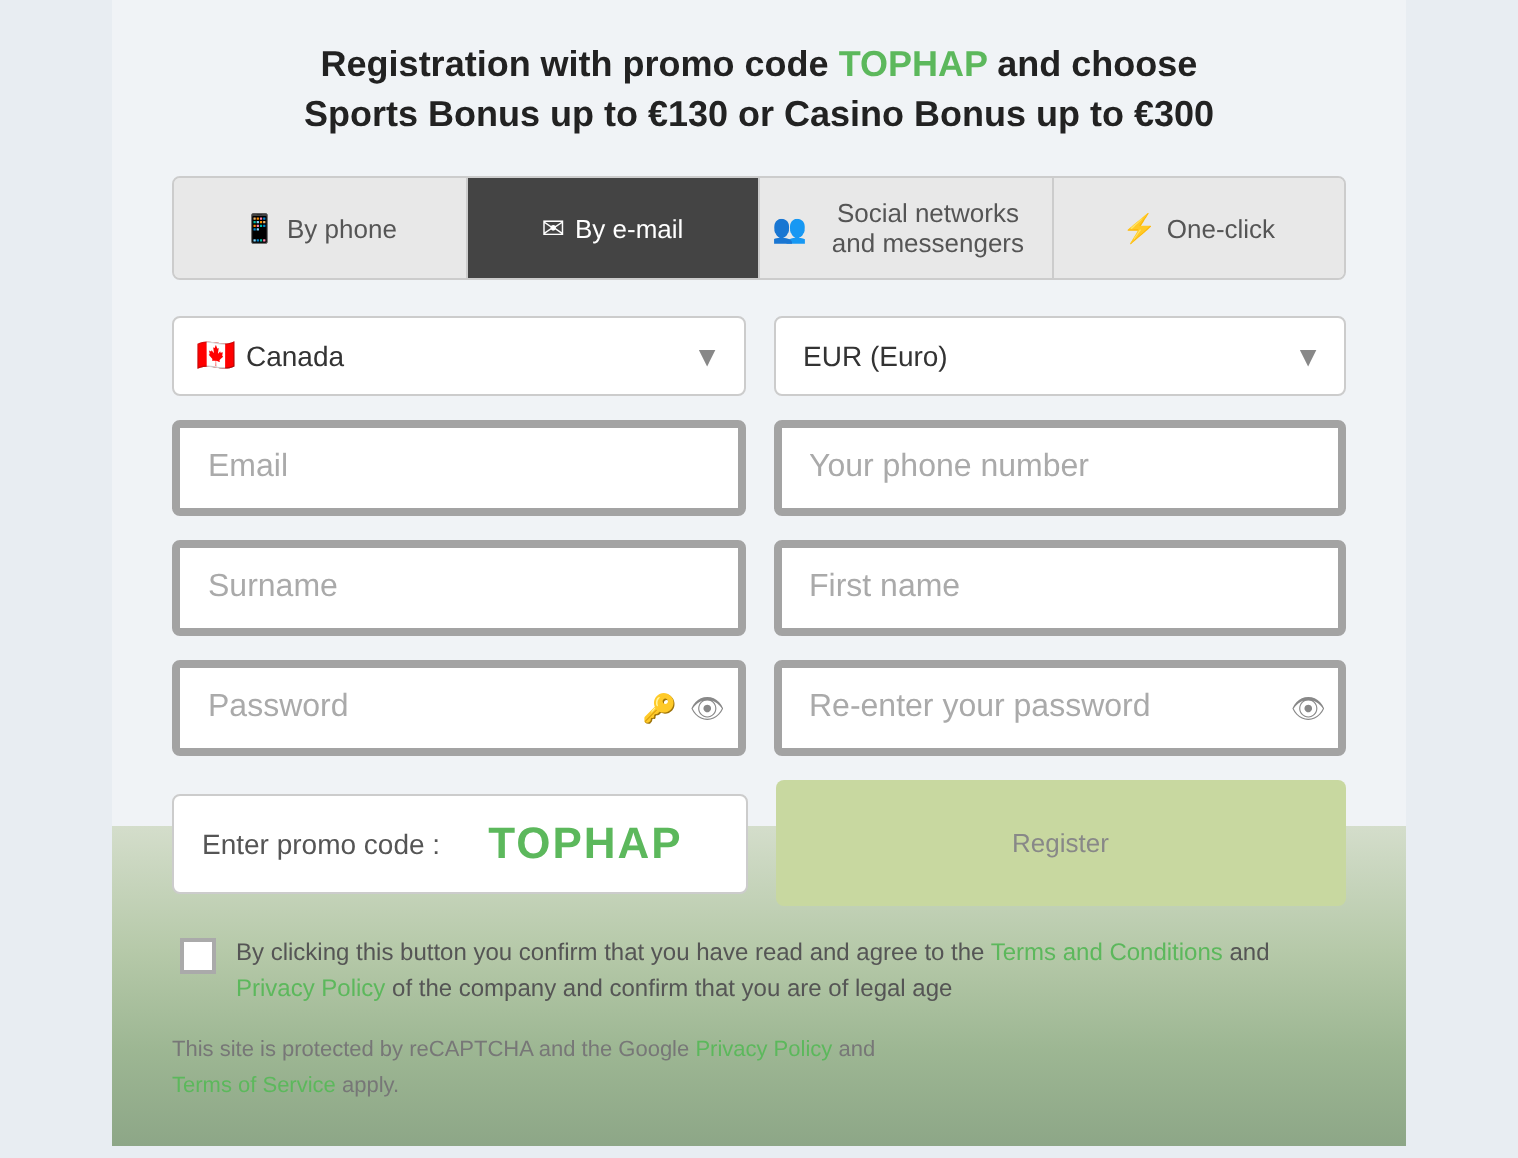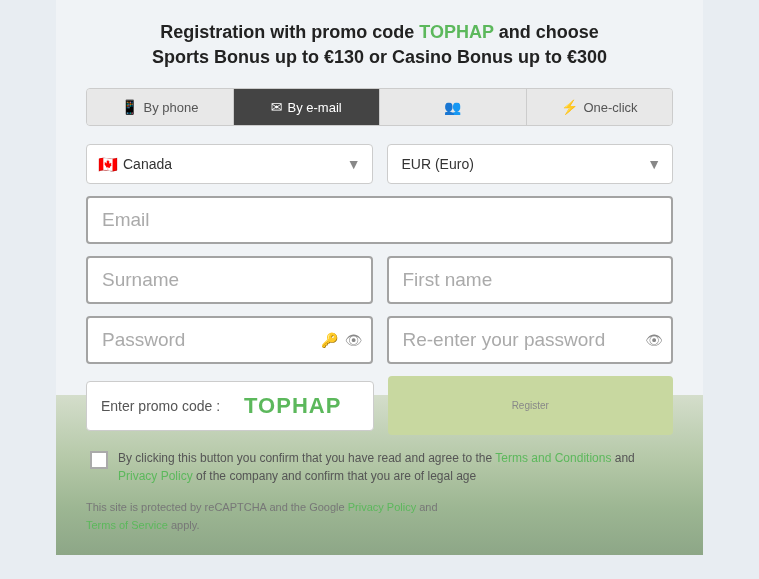--- a/index.html
+++ b/index.html
@@ -78,24 +78,24 @@
       gap: 14px;
       margin-bottom: 12px;
     }
     .form-group {
       flex: 1;
       position: relative;
     }
     .form-input {
       width: 100%;
       padding: 11px 14px;
-      border: 2px solid #a3a3a3;
+      border: 4px solid #a3a3a3;
       border-radius: 4px;
       background: #fff;
-      font-size: 19px;
+      font-size: 16px;
       color: #888;
       outline: none;
     }
     .form-input::placeholder { color: #aaa; }
     .country-select {
       width: 100%;
       padding: 11px 14px;
       border: 1px solid #ccc;
       border-radius: 4px;
       background: #fff;
@@ -173,21 +173,21 @@
       font-size: 22px;
       font-weight: bold;
       letter-spacing: 1px;
     }
     .register-btn {
       flex: 1;
       padding: 24px 14px;
       background: #c8d8a0;
       border: none;
       border-radius: 4px;
-      font-size: 10px;
+      font-size: 13px;
       color: #888;
       cursor: pointer;
       font-weight: normal;
     }
     .terms-row {
       display: flex;
       align-items: flex-start;
       gap: 10px;
       margin-bottom: 14px;
       padding: 0 4px;
@@ -239,20 +239,21 @@
       <div class="tab">
         <span class="tab-icon">📱</span>
         <span>By phone</span>
       </div>
       <div class="tab active">
         <span class="tab-icon">✉</span>
         <span>By e-mail</span>
       </div>
       <div class="tab">
         <span class="tab-icon">👥</span>
+        <span>Social networks and messengers</span>
       </div>
       <div class="tab">
         <span class="tab-icon">⚡</span>
         <span>One-click</span>
       </div>
     </div>
 
     <div class="form-row">
       <div class="form-group select-wrapper">
         <span class="flag">🇨🇦</span>
@@ -266,20 +267,23 @@
           <option>EUR (Euro)</option>
         </select>
         <span class="chevron">▼</span>
       </div>
     </div>
 
     <div class="form-row">
       <div class="form-group">
         <input type="email" class="form-input" placeholder="Email" style="">
       </div>
+      <div class="form-group">
+        <input type="tel" class="form-input" placeholder="Your phone number" style="">
+      </div>
     </div>
 
     <div class="form-row">
       <div class="form-group">
         <input type="text" class="form-input" placeholder="Surname" style="">
       </div>
       <div class="form-group">
         <input type="text" class="form-input" placeholder="First name" style="">
       </div>
     </div>

